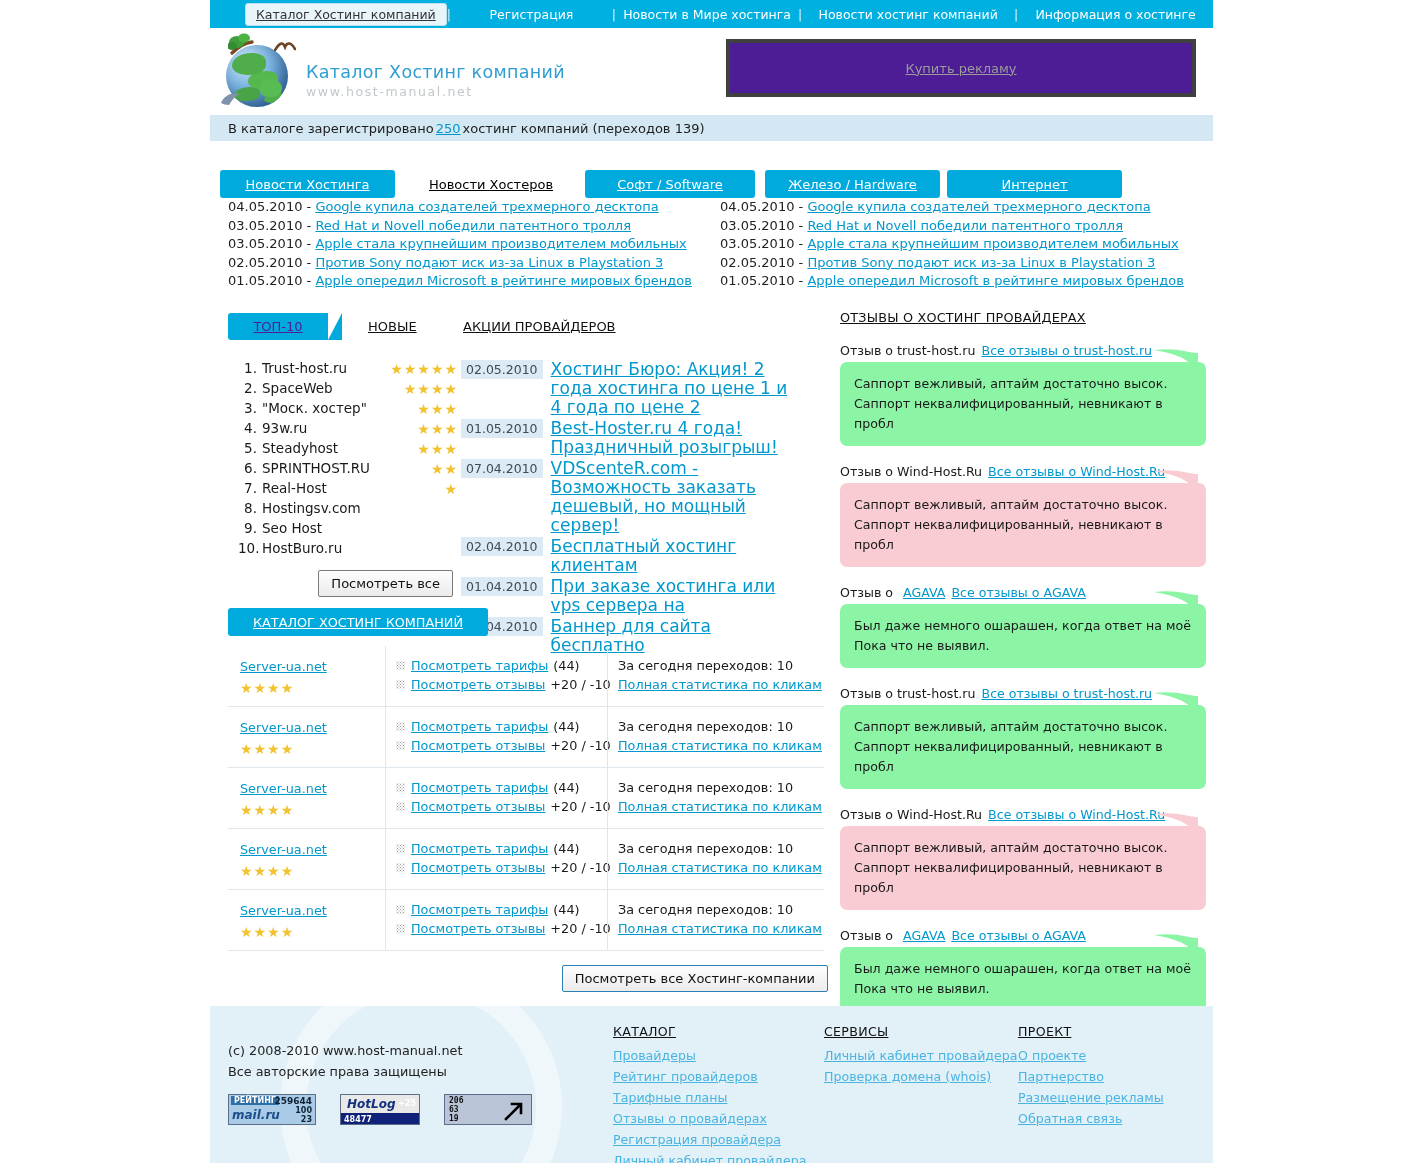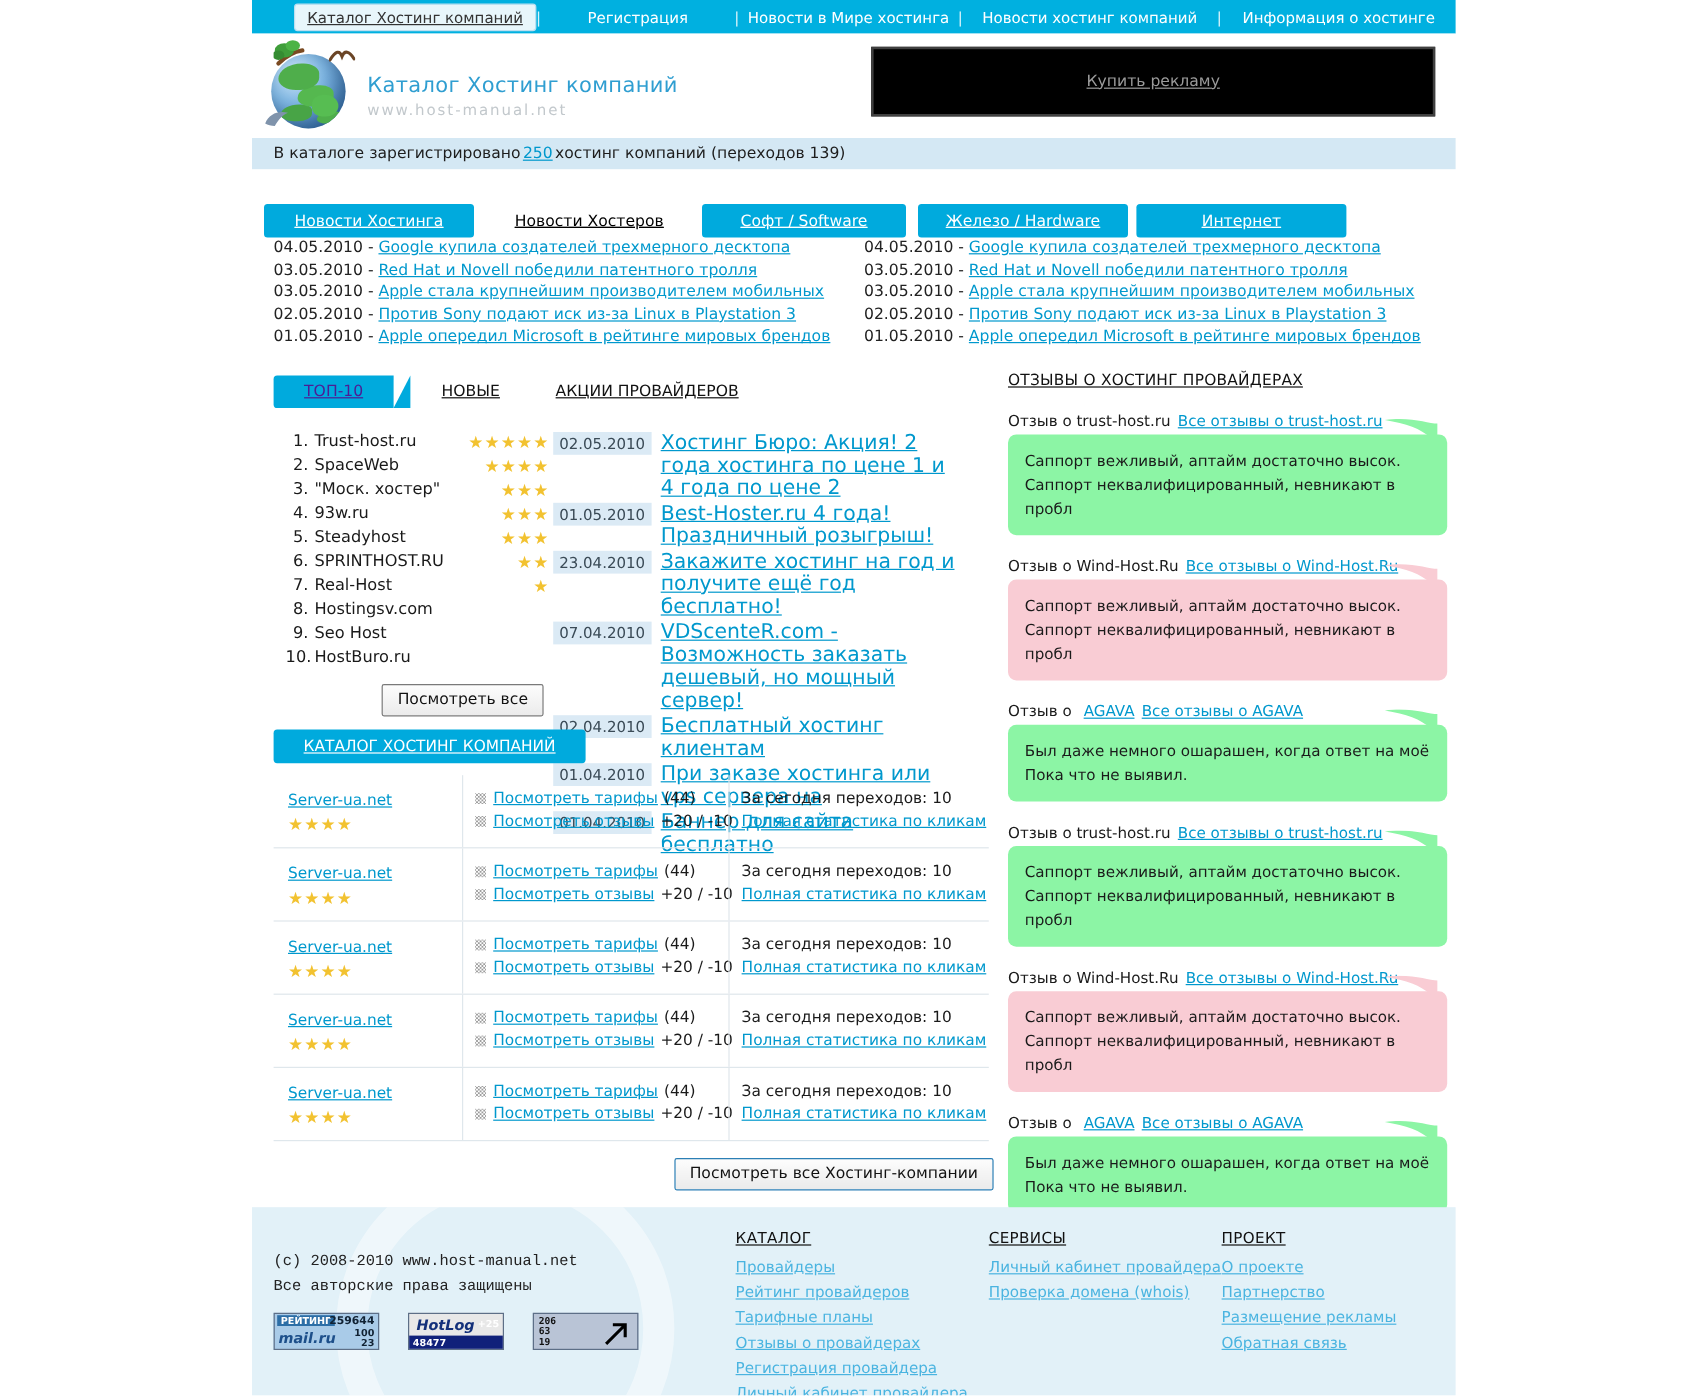--- a/index.html
+++ b/index.html
@@ -61,21 +61,21 @@
   .globe .bird {
     position: absolute; left: 56px; top: 8px; width: 22px; height: 12px;
   }
   .globe .dolphin { position: absolute; left: 2px; top: 56px; width: 22px; height: 18px; }
   .logo-text { margin-left: 8px; padding-top: 14px; }
   .logo-title { color: #2f9ed1; font-size: 17.5px; letter-spacing: .3px; }
   .logo-sub { color: #c2c8cc; font-size: 12.5px; letter-spacing: 1.6px; margin-top: 2px; }
 
   .adbox {
     position: absolute; left: 516px; top: 11px; width: 470px; height: 58px;
-    background: #000000; border: 2px solid #404040;
+    background: #4c1d95; border: 4px solid #404040;
     display: flex; align-items: center; justify-content: center;
   }
   .adbox a { color: #9b9b9b; font-size: 13px; }
 
   
   .statsbar {
     position: absolute; left: 210px; top: 115px; width: 1003px; height: 26px;
     background: #d4e8f4; display: flex; align-items: center;
     padding-left: 18px; font-size: 13px; color: #1d1d1d;
   }
@@ -188,21 +188,21 @@
   .footer {
     position: absolute; left: 210px; top: 1006px; width: 1003px; height: 157px;
     background: #e2f1f8; overflow: hidden;
   }
   .footer::before {
     content: ""; position: absolute; left: 70px; top: -40px;
     width: 230px; height: 230px; border-radius: 50%;
     border: 26px solid rgba(255,255,255,.45);
   }
   .foot-left { position: absolute; left: 18px; top: 34px; }
-  .foot-copy { font-size: 12.8px; color: #222; line-height: 21px; font-family: Liberation Mono, monospace; }
+  .foot-copy { font-size: 12.8px; color: #222; line-height: 21px; }
   .badges { display: flex; gap: 24px; margin-top: 12px; }
   .badge { height: 31px; border: 1px solid #5d6f87; position: relative; font-size: 9px; }
   .badge-mail { width: 88px; background: #a9cbe8; }
   .badge-hotlog { width: 80px; background: #e8e8e8; }
   .badge-stat { width: 88px; background: #b9c4d6; }
 
   .foot-col { position: absolute; top: 18px; }
   .foot-h { font-size: 12.6px; color: #111; text-decoration: underline; letter-spacing: .3px; margin-bottom: 6px; }
   .foot-col a { display: block; font-size: 12.6px; line-height: 21px; color: #4ab4e0; }
 </style>
@@ -392,24 +392,20 @@
   <div class="promos" id="promos">
       <div class="promo-row">
         <div class="promo-date">02.05.2010</div>
         <a href="#" class="promo-link">Хостинг Бюро: Акция! 2 года хостинга по цене 1 и 4 года по цене 2</a>
       </div>
       <div class="promo-row">
         <div class="promo-date">01.05.2010</div>
         <a href="#" class="promo-link">Best-Hoster.ru 4 года! Праздничный розыгрыш!</a>
       </div>
       <div class="promo-row">
-        <div class="promo-date">23.04.2010</div>
-        <a href="#" class="promo-link">Закажите хостинг на год и получите ещё год бесплатно!</a>
-      </div>
-      <div class="promo-row">
         <div class="promo-date">07.04.2010</div>
         <a href="#" class="promo-link">VDScenteR.com - Возможность заказать дешевый, но мощный сервер!</a>
       </div>
       <div class="promo-row">
         <div class="promo-date">02.04.2010</div>
         <a href="#" class="promo-link">Бесплатный хостинг клиентам</a>
       </div>
       <div class="promo-row">
         <div class="promo-date">01.04.2010</div>
         <a href="#" class="promo-link">При заказе хостинга или vps сервера на</a>

